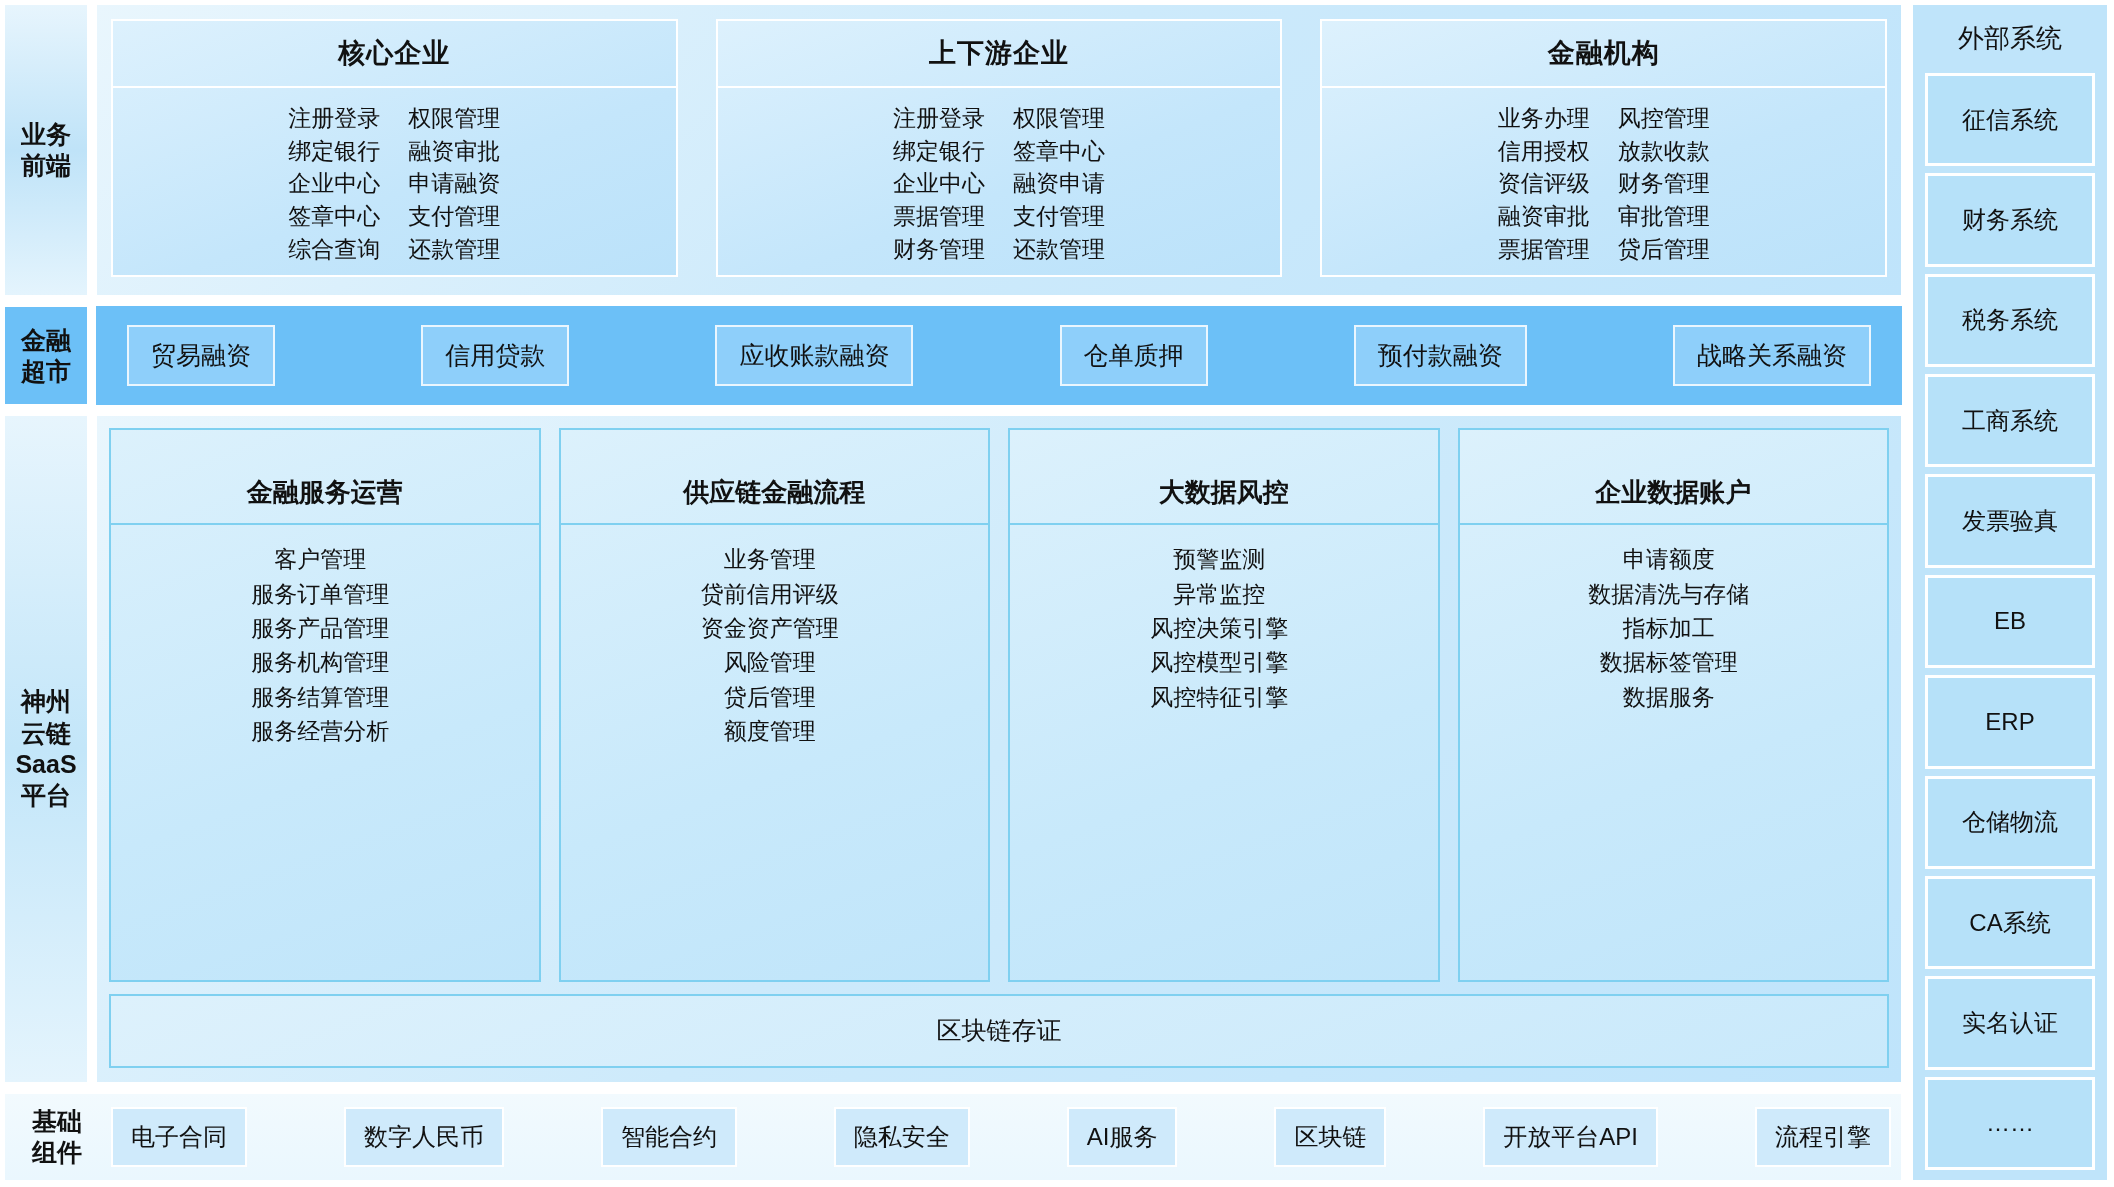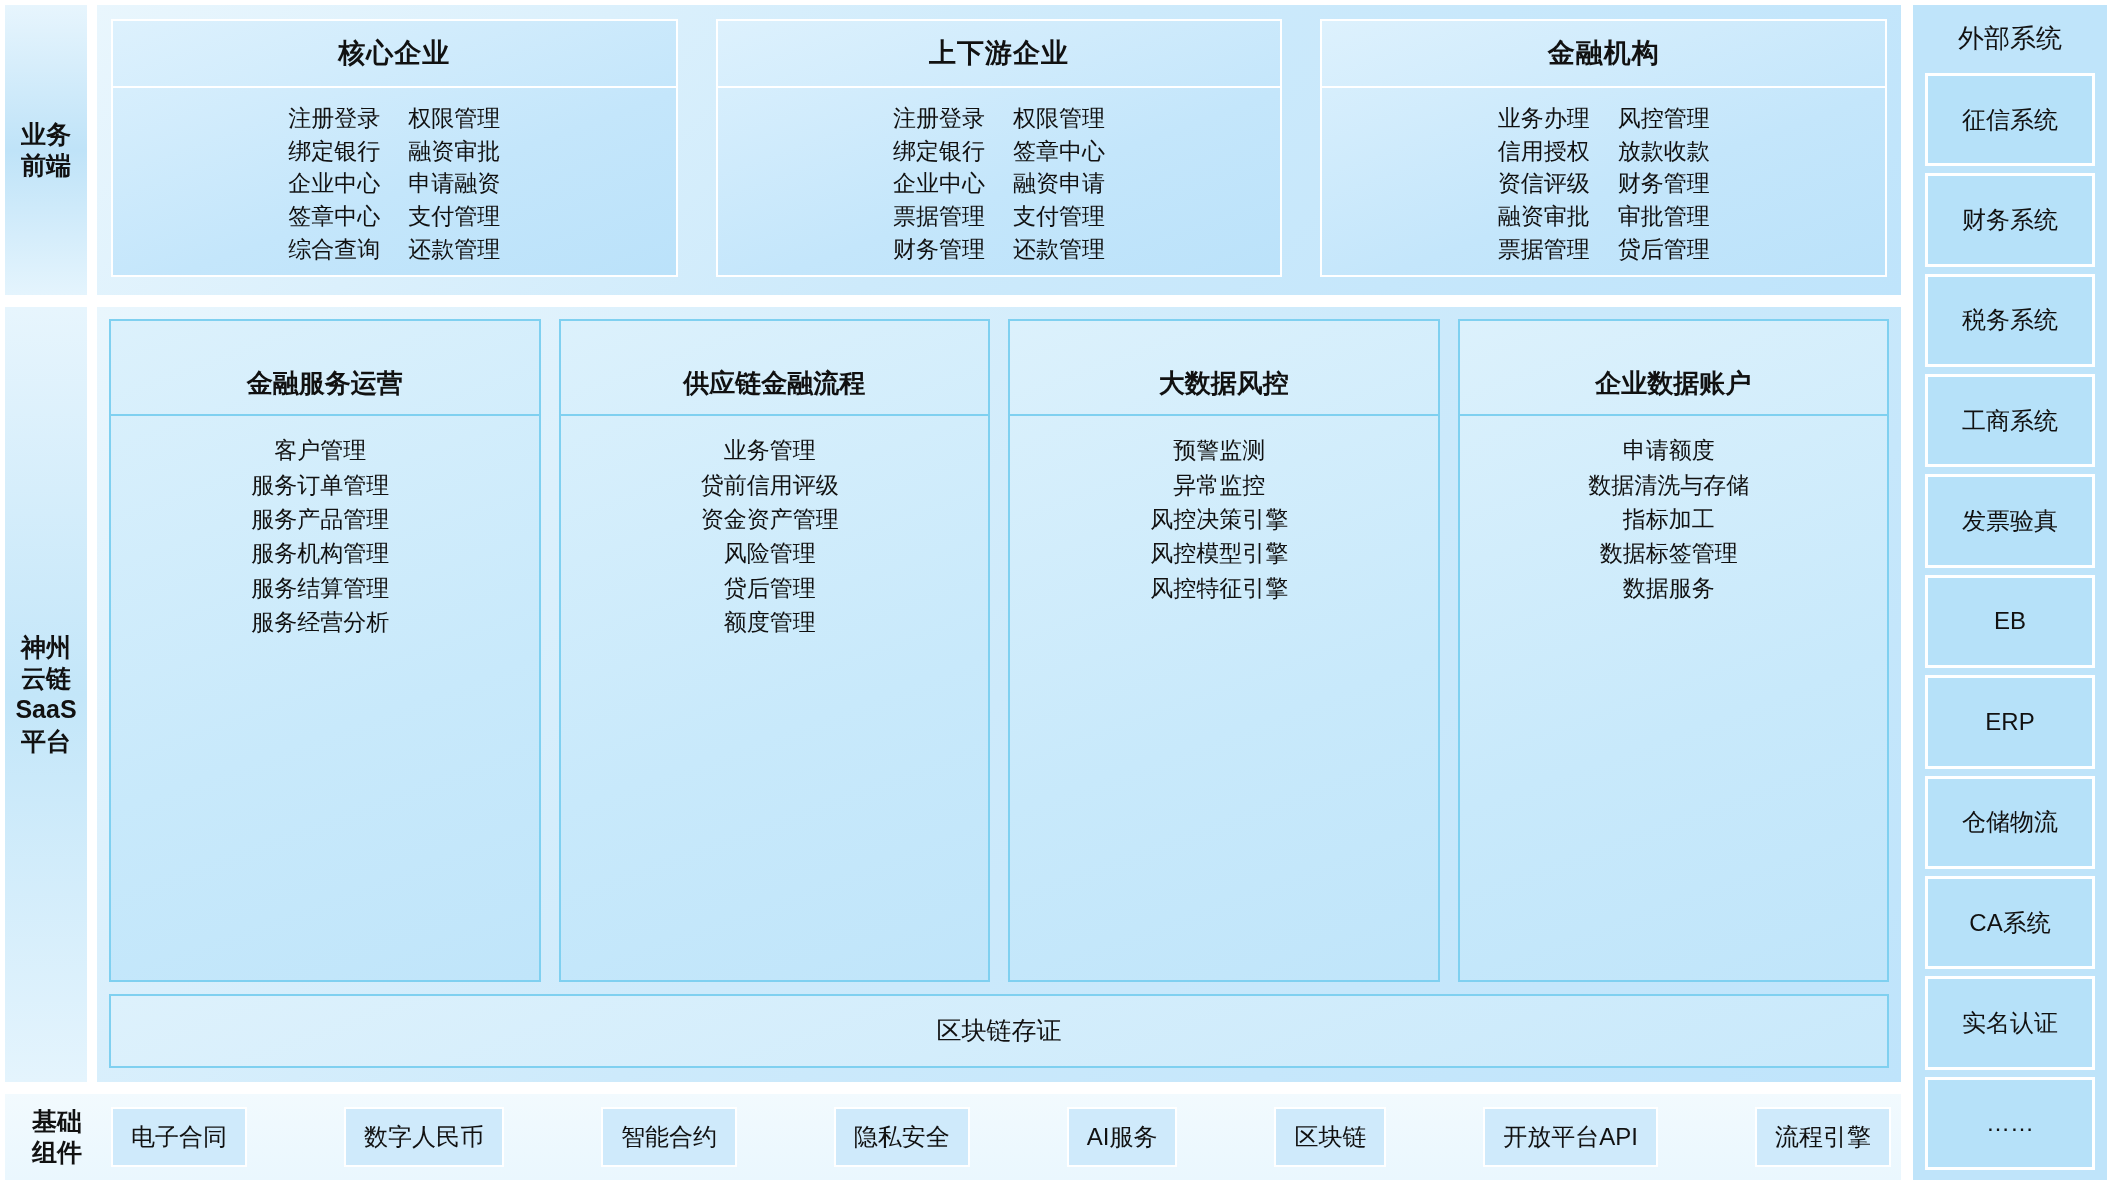--- a/index.html
+++ b/index.html
@@ -273,20 +273,32 @@
                 <span>审批管理</span>
                 <span>贷后管理</span>
               </div>
             </div>
           </div>
 
         </div>
       </div>
     </div>
 
+    <div class="band mkt-band">
+      <div class="band-label" style="white-space:pre-line">金融
+超市</div>
+      <div class="band-body">
+        <div class="mkt-pill">贸易融资</div>
+        <div class="mkt-pill">信用贷款</div>
+        <div class="mkt-pill">应收账款融资</div>
+        <div class="mkt-pill">仓单质押</div>
+        <div class="mkt-pill">预付款融资</div>
+        <div class="mkt-pill">战略关系融资</div>
+      </div>
+    </div>
 
     <div class="band saas-band">
       <div class="band-label" style="white-space:pre-line">神州
 云链
 SaaS
 平台</div>
       <div class="band-body">
 
         <div class="saas-cards">
 

